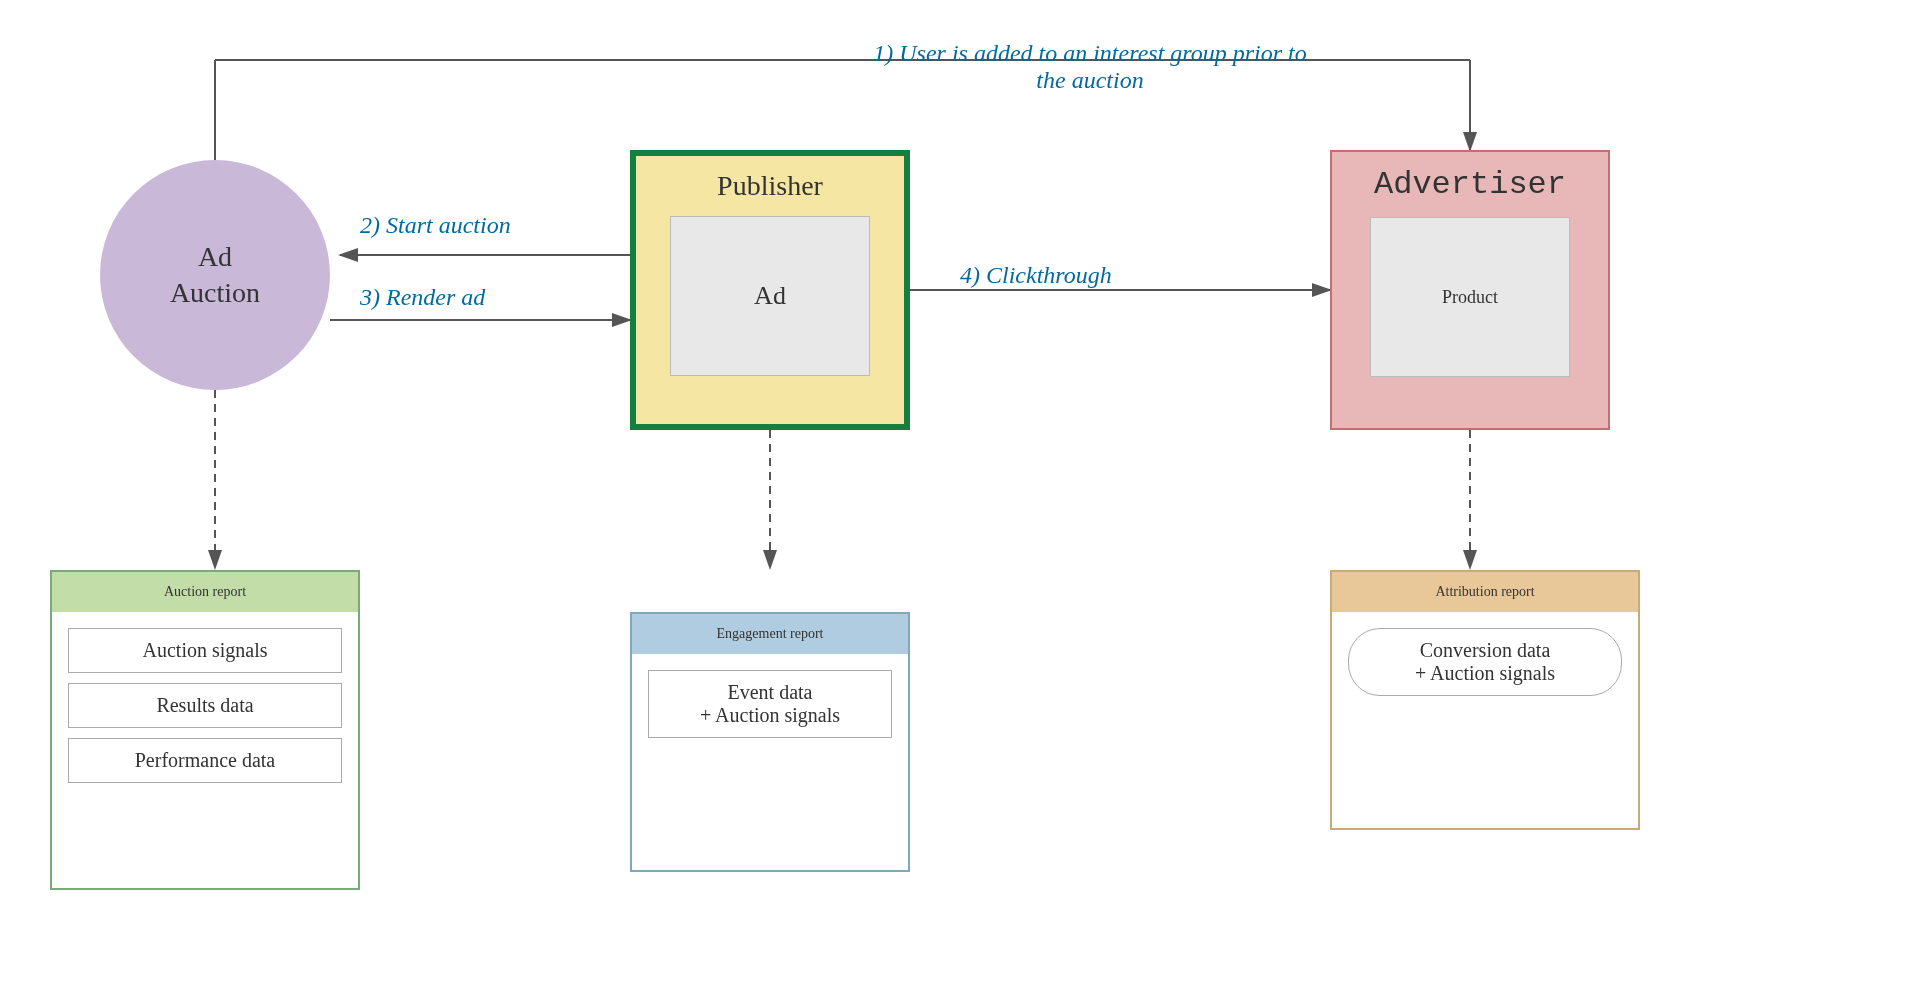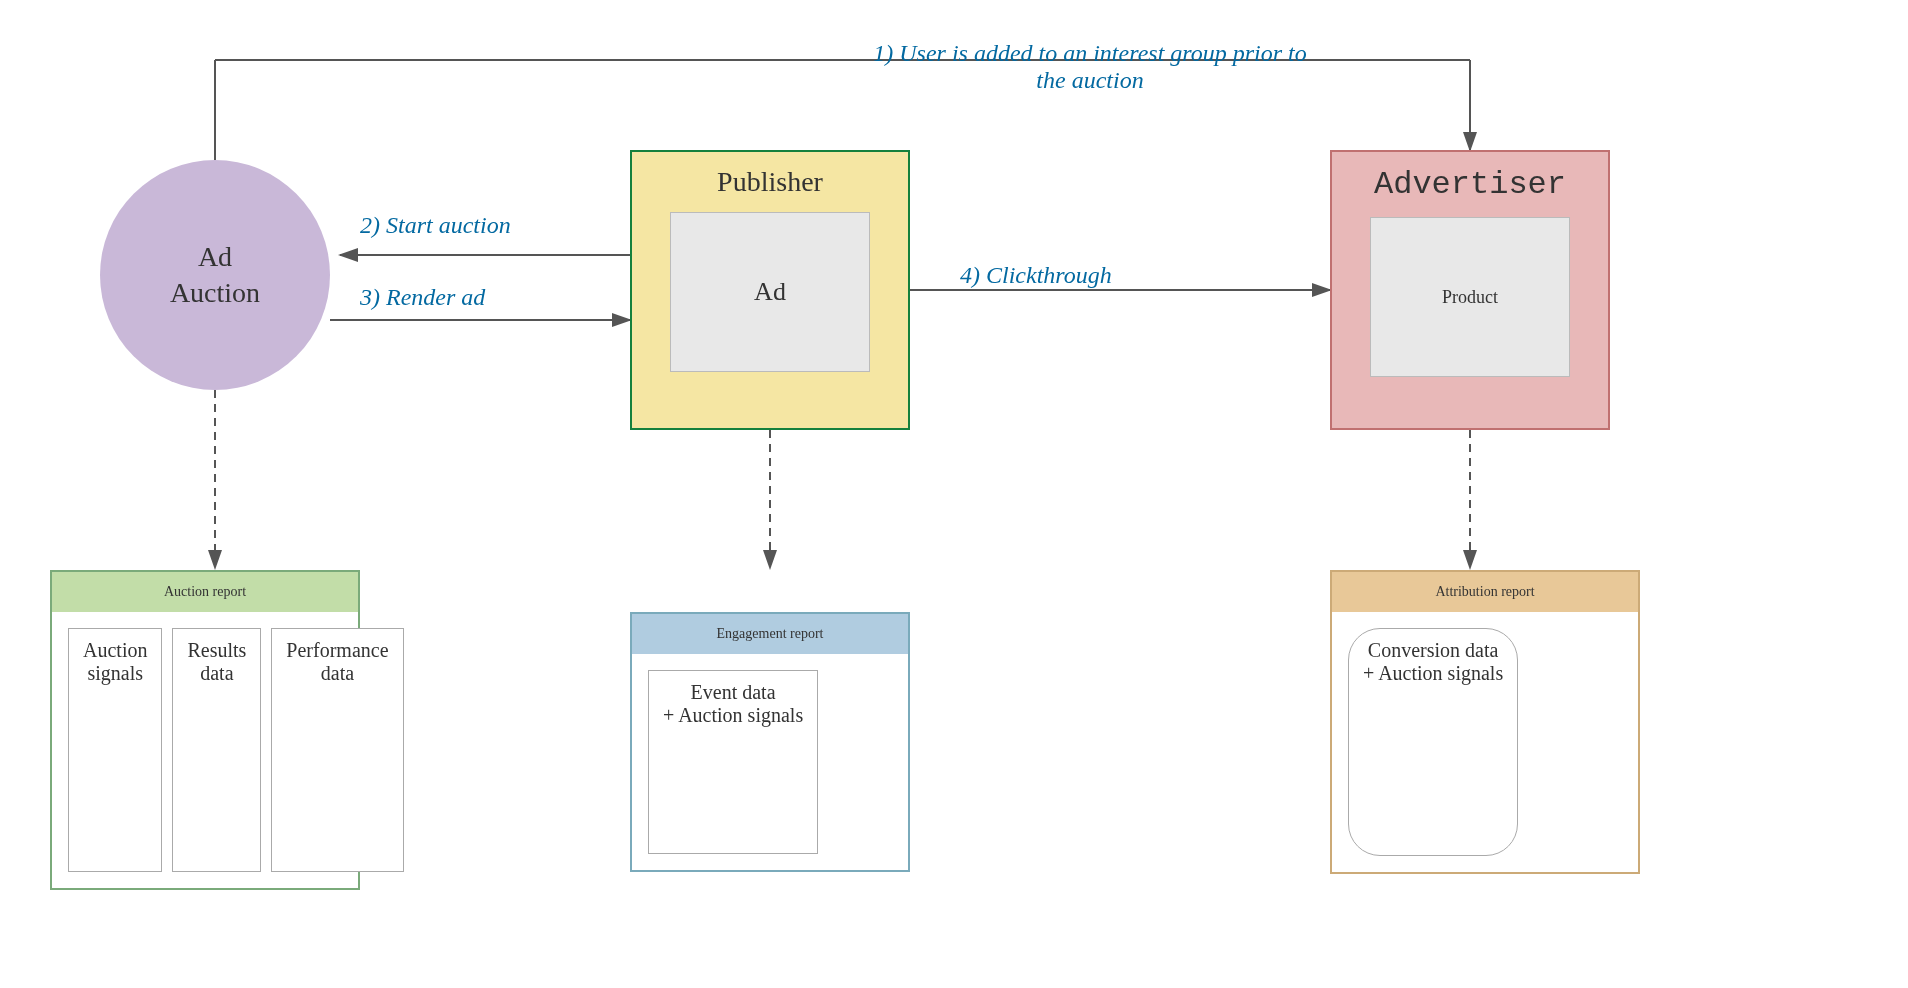--- a/index.html
+++ b/index.html
@@ -41,21 +41,21 @@
     }
 
     
     .publisher-box {
       position: absolute;
       left: 630px;
       top: 150px;
       width: 280px;
       height: 280px;
       background: #f5e6a3;
-      border: 2px solid #15803d;
+      border: 6px solid #15803d;
       display: flex;
       flex-direction: column;
       align-items: center;
       padding: 14px;
     }
     .publisher-box .box-title {
       font-size: 28px;
       color: #333;
       margin-bottom: 14px;
     }
@@ -126,21 +126,21 @@
     .report-box .report-header {
       padding: 12px 16px;
       font-size: 14px;
       text-align: center;
       color: #333;
     }
     .report-box .report-body {
       background: #fff;
       padding: 16px;
       display: flex;
-      flex-direction: row;
+      flex-direction: column;
       gap: 10px;
       flex: 1;
     }
     .report-box .data-item {
       border: 1.5px solid #aaa;
       background: #fff;
       padding: 10px 14px;
       font-size: 20px;
       color: #333;
       text-align: center;
@@ -167,21 +167,21 @@
       background: #1d4ed8;
       margin-top: 42px;
     }
     .engagement-report .report-header { background: #b0cce0; }
 
     
     .attribution-report {
       left: 1330px;
       top: 570px;
       width: 310px;
-      height: 304px;
+      height: 260px;
       border-color: #ccaa77;
       background: #f0d8b0;
       justify-content: flex-end;
     }
     .attribution-report .report-header { background: #e8c898; }
 
     
     .arrows-svg {
       position: absolute;
       top: 0;

